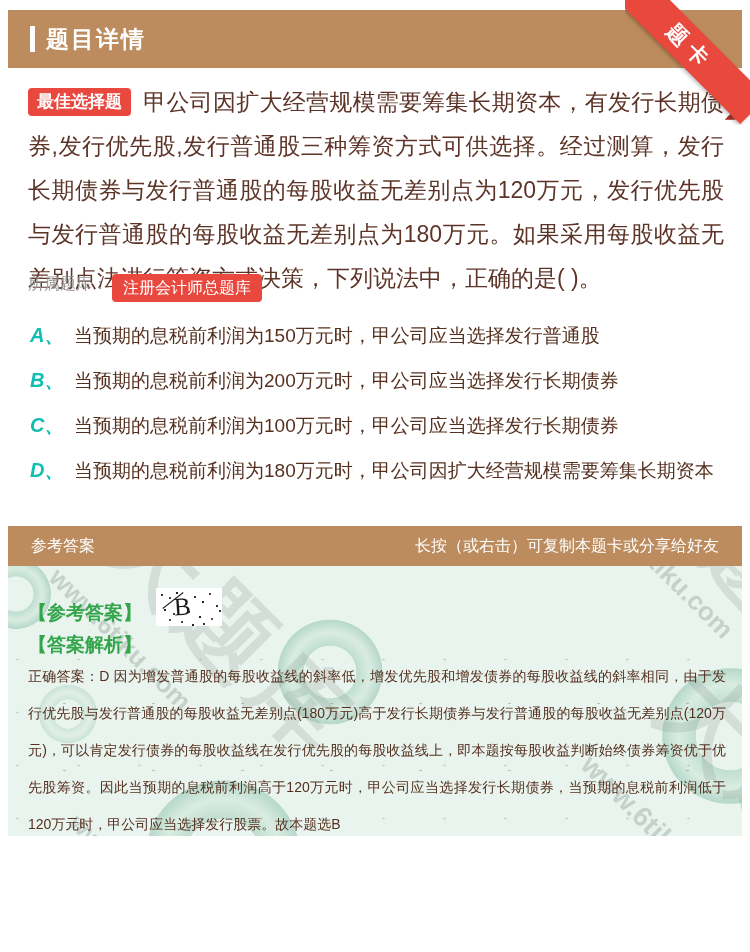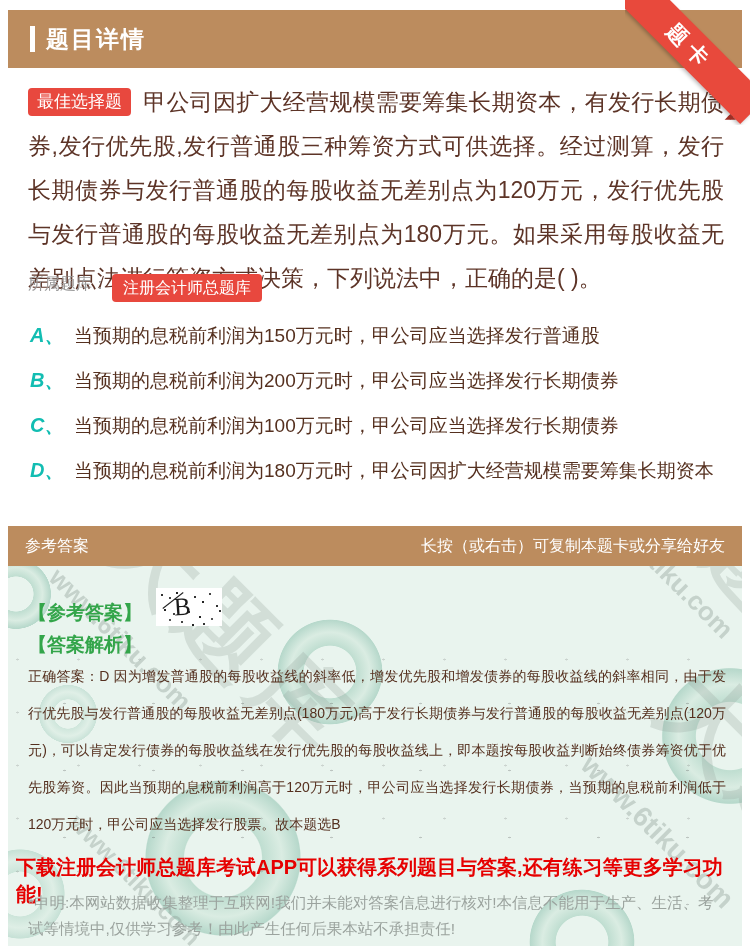--- a/index.html
+++ b/index.html
@@ -1,18 +1,18 @@
 <!DOCTYPE html>
 <html><head>
 <meta charset="utf-8">
 <style>
   * { margin:0; padding:0; box-sizing:border-box; }
   html,body { background:#fff; }
   body { font-family:"Liberation Sans","DejaVu Sans",sans-serif; }
-  .page { position:relative; width:750px; height:952px; background:#fff; overflow:hidden; }
+  .page { position:relative; width:750px; height:836px; background:#fff; overflow:hidden; }
 
   
   .header { position:absolute; left:8px; right:8px; top:10px; height:58px;
             background:#bc8c5e; display:flex; align-items:center; }
   .header-accent { width:5px; height:26px; background:#fff; margin-left:22px; }
   .header-title { color:#fff; font-size:23px; font-weight:bold; margin-left:11px; letter-spacing:2px; }
 
   
   .ribbon-wrap { position:absolute; top:0; right:0; width:125px; height:125px; overflow:hidden; z-index:9; }
   .ribbon { position:absolute; top:28px; left:-25px; width:180px; height:38px; background:#e8493c;
@@ -21,36 +21,36 @@
             box-shadow:0 2px 4px rgba(0,0,0,.25); }
   .ribbon::before, .ribbon::after { content:""; position:absolute; bottom:-8px;
             border:4px solid #9e2e24; border-bottom-color:transparent; }
   .ribbon::before { left:6px;  border-left-color:transparent; }
   .ribbon::after  { right:6px; border-right-color:transparent; }
 
   
   .q-block { position:absolute; left:28px; right:26px; top:80px; }
   .q-text { font-size:23px; line-height:44px; color:#5d3427; text-align:justify; }
   .badge { display:inline-block; background:#e8483e; color:#fff; font-size:17px; line-height:28px;
-           padding:0 9px; border-radius:4px; margin-right:12px; vertical-align:3px; font-weight:normal; }
+           padding:0 9px; border-radius:4px; margin-right:12px; vertical-align:3px; font-weight:bold; }
 
   .bank-row { position:absolute; left:28px; top:274px; display:flex; }
   .bank-label { color:#9a9a9a; font-size:16px; }
   .bank-btn { background:#e8483e; color:#fff; font-size:16px; line-height:16px;
               padding:6px 11px; border-radius:4px; margin-left:4px; border:none; cursor:pointer; }
 
   .options { position:absolute; left:30px; right:26px; top:322px; }
   .option-row { display:flex; align-items:flex-start; height:45px; }
   .opt-letter { color:#12bdb2; font-style:italic; font-weight:bold; font-size:20px; width:44px; flex:none; }
   .opt-text { color:#55301f; font-size:19px; padding-top:1px; }
 
   
   .ans-bar { position:absolute; left:8px; right:8px; top:526px; height:40px; background:#bc8c5e;
              color:#fff; display:flex; align-items:center; justify-content:space-between;
-             padding:0 17px; font-size:16px;gap:19px; }
+             padding:0 23px; font-size:16px;gap:19px; }
 
   
   .panel { position:absolute; left:8px; right:8px; top:566px; height:380px;
            background:#e9f4ee; overflow:hidden; }
 
   .donut { position:absolute; border-radius:50%;
            background:radial-gradient(circle, rgba(0,0,0,0) 34%, #a9d2c1 35%, #d2e8dc 52%, #9bc9b8 68%, rgba(0,0,0,0) 69%);
            opacity:.65; }
   .wm { position:absolute; transform:rotate(45deg); color:rgba(140,155,148,.38);
         font-weight:bold; white-space:nowrap; pointer-events:none; }

